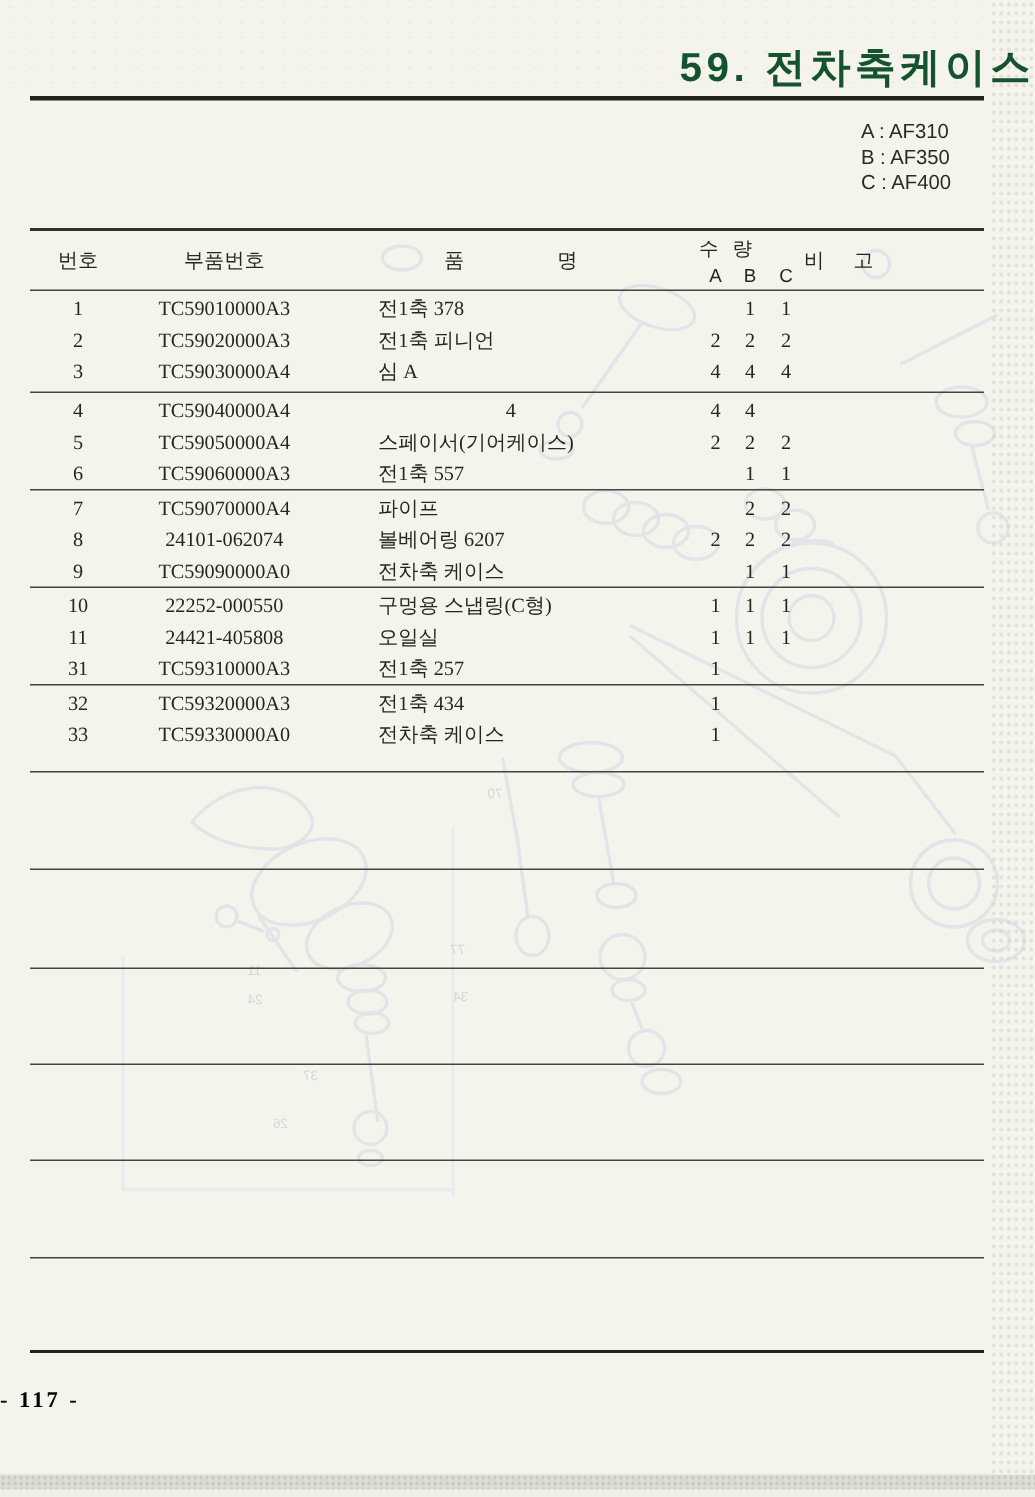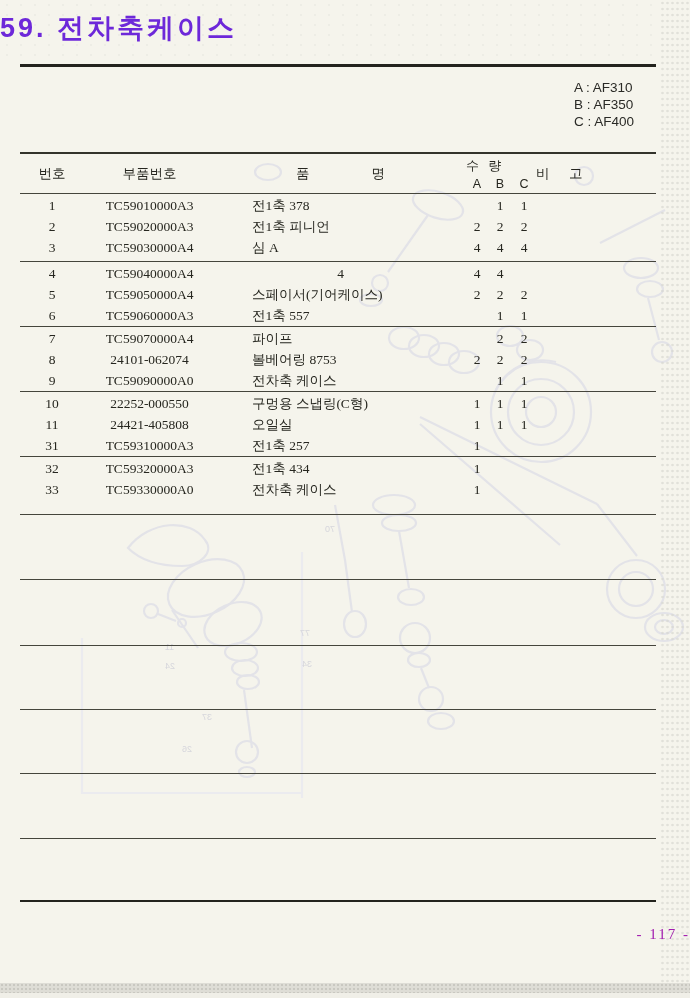--- a/index.html
+++ b/index.html
@@ -13,23 +13,23 @@
     background-image:radial-gradient(#d4d4cd 1px,transparent 1.3px);
     background-size:5px 6px;opacity:.6;}
   .band-bottom{position:absolute;top:983px;left:0;width:690px;height:10px;background:#deddd6;
     background-image:radial-gradient(#c9c8c1 1px,transparent 1.2px);background-size:4px 4px;}
   .band-bottom-light{position:absolute;top:993px;left:0;width:690px;height:5px;background:#f0efe8;}
   
   .ghost-svg{position:absolute;top:0;left:0;}
   .ghost-label{position:absolute;font-family:"Liberation Sans",sans-serif;font-size:9px;
     color:#d6d6dc;transform:scaleX(-1);}
   
-  .title{position:absolute;top:10px;left:0;width:690px;text-align:left;
+  .title{position:absolute;top:27px;left:0;width:690px;text-align:right;
     font-family:"Liberation Sans",sans-serif;font-weight:bold;font-size:27px;
-    letter-spacing:3px;color:#6d28d9;}
+    letter-spacing:3px;color:#14532d;}
   .title-rule{position:absolute;top:64px;left:20px;width:636px;height:3px;background:#23231d;}
   .legend{position:absolute;top:79px;right:56px;font-family:"Liberation Sans",sans-serif;
     font-size:13.5px;line-height:17px;color:#2a2a26;}
   
   .table{position:absolute;top:152px;left:20px;width:636px;border-top:2px solid #33332b;}
   .thead{display:grid;grid-template-columns:64px 131px 251px 70px 1fr;height:40px;
     border-bottom:1.5px solid #45453c;box-sizing:border-box;align-items:center;font-size:13.5px;}
   .h-cell{text-align:center;}
   .h-name{display:flex;justify-content:center;gap:62px;}
   .h-qty{display:flex;flex-direction:column;gap:2px;font-size:13px;}
@@ -39,22 +39,22 @@
   .h-qty-abc span{text-align:center;}
   .h-remark{word-spacing:16px;}
   .tgroup{border-bottom:1.5px solid #45453c;box-sizing:border-box;padding-top:2px;overflow:hidden;}
   .trow{display:grid;grid-template-columns:64px 131px 251px 22px 24px 24px 1fr;height:20.8px;
     align-items:center;font-size:13.5px;}
   .c-no,.c-part,.c-qty{text-align:center;}
   .c-name{padding-left:4px;margin-left:33px;}
   .empty-row{border-bottom:1.5px solid #45453c;box-sizing:border-box;}
   .empty-row.last{border-bottom:2.5px solid #23231d;}
   
-  .page-number{position:absolute;top:926px;left:0;width:690px;text-align:right;
-    font-size:15px;letter-spacing:2px;color:#a21caf;}
+  .page-number{position:absolute;top:926px;left:0;width:690px;text-align:left;
+    font-size:15px;letter-spacing:2px;color:#000000;font-weight:bold;}
 </style>
 </head>
 <body>
 
 <div class="page">
 
   <svg class="ghost-svg" width="690" height="998" viewBox="0 0 690 998">
     <g stroke="#e3e3e8" stroke-width="2.2" fill="none">
       <path d="M302 552 V798 M82 638 V794 M82 793 H303" stroke="#ebebef"></path>
       <ellipse cx="268" cy="172" rx="13" ry="8"></ellipse>
@@ -215,21 +215,21 @@
             <span class="c-part">TC59070000A4</span>
             <span class="c-name">파이프</span>
             <span class="c-qty"></span>
             <span class="c-qty">2</span>
             <span class="c-qty">2</span>
             <span class="c-remark"></span>
           </div>
           <div class="trow">
             <span class="c-no">8</span>
             <span class="c-part">24101-062074</span>
-            <span class="c-name">볼베어링 8753</span>
+            <span class="c-name">볼베어링 6207</span>
             <span class="c-qty">2</span>
             <span class="c-qty">2</span>
             <span class="c-qty">2</span>
             <span class="c-remark"></span>
           </div>
           <div class="trow">
             <span class="c-no">9</span>
             <span class="c-part">TC59090000A0</span>
             <span class="c-name">전차축 케이스</span>
             <span class="c-qty"></span>

